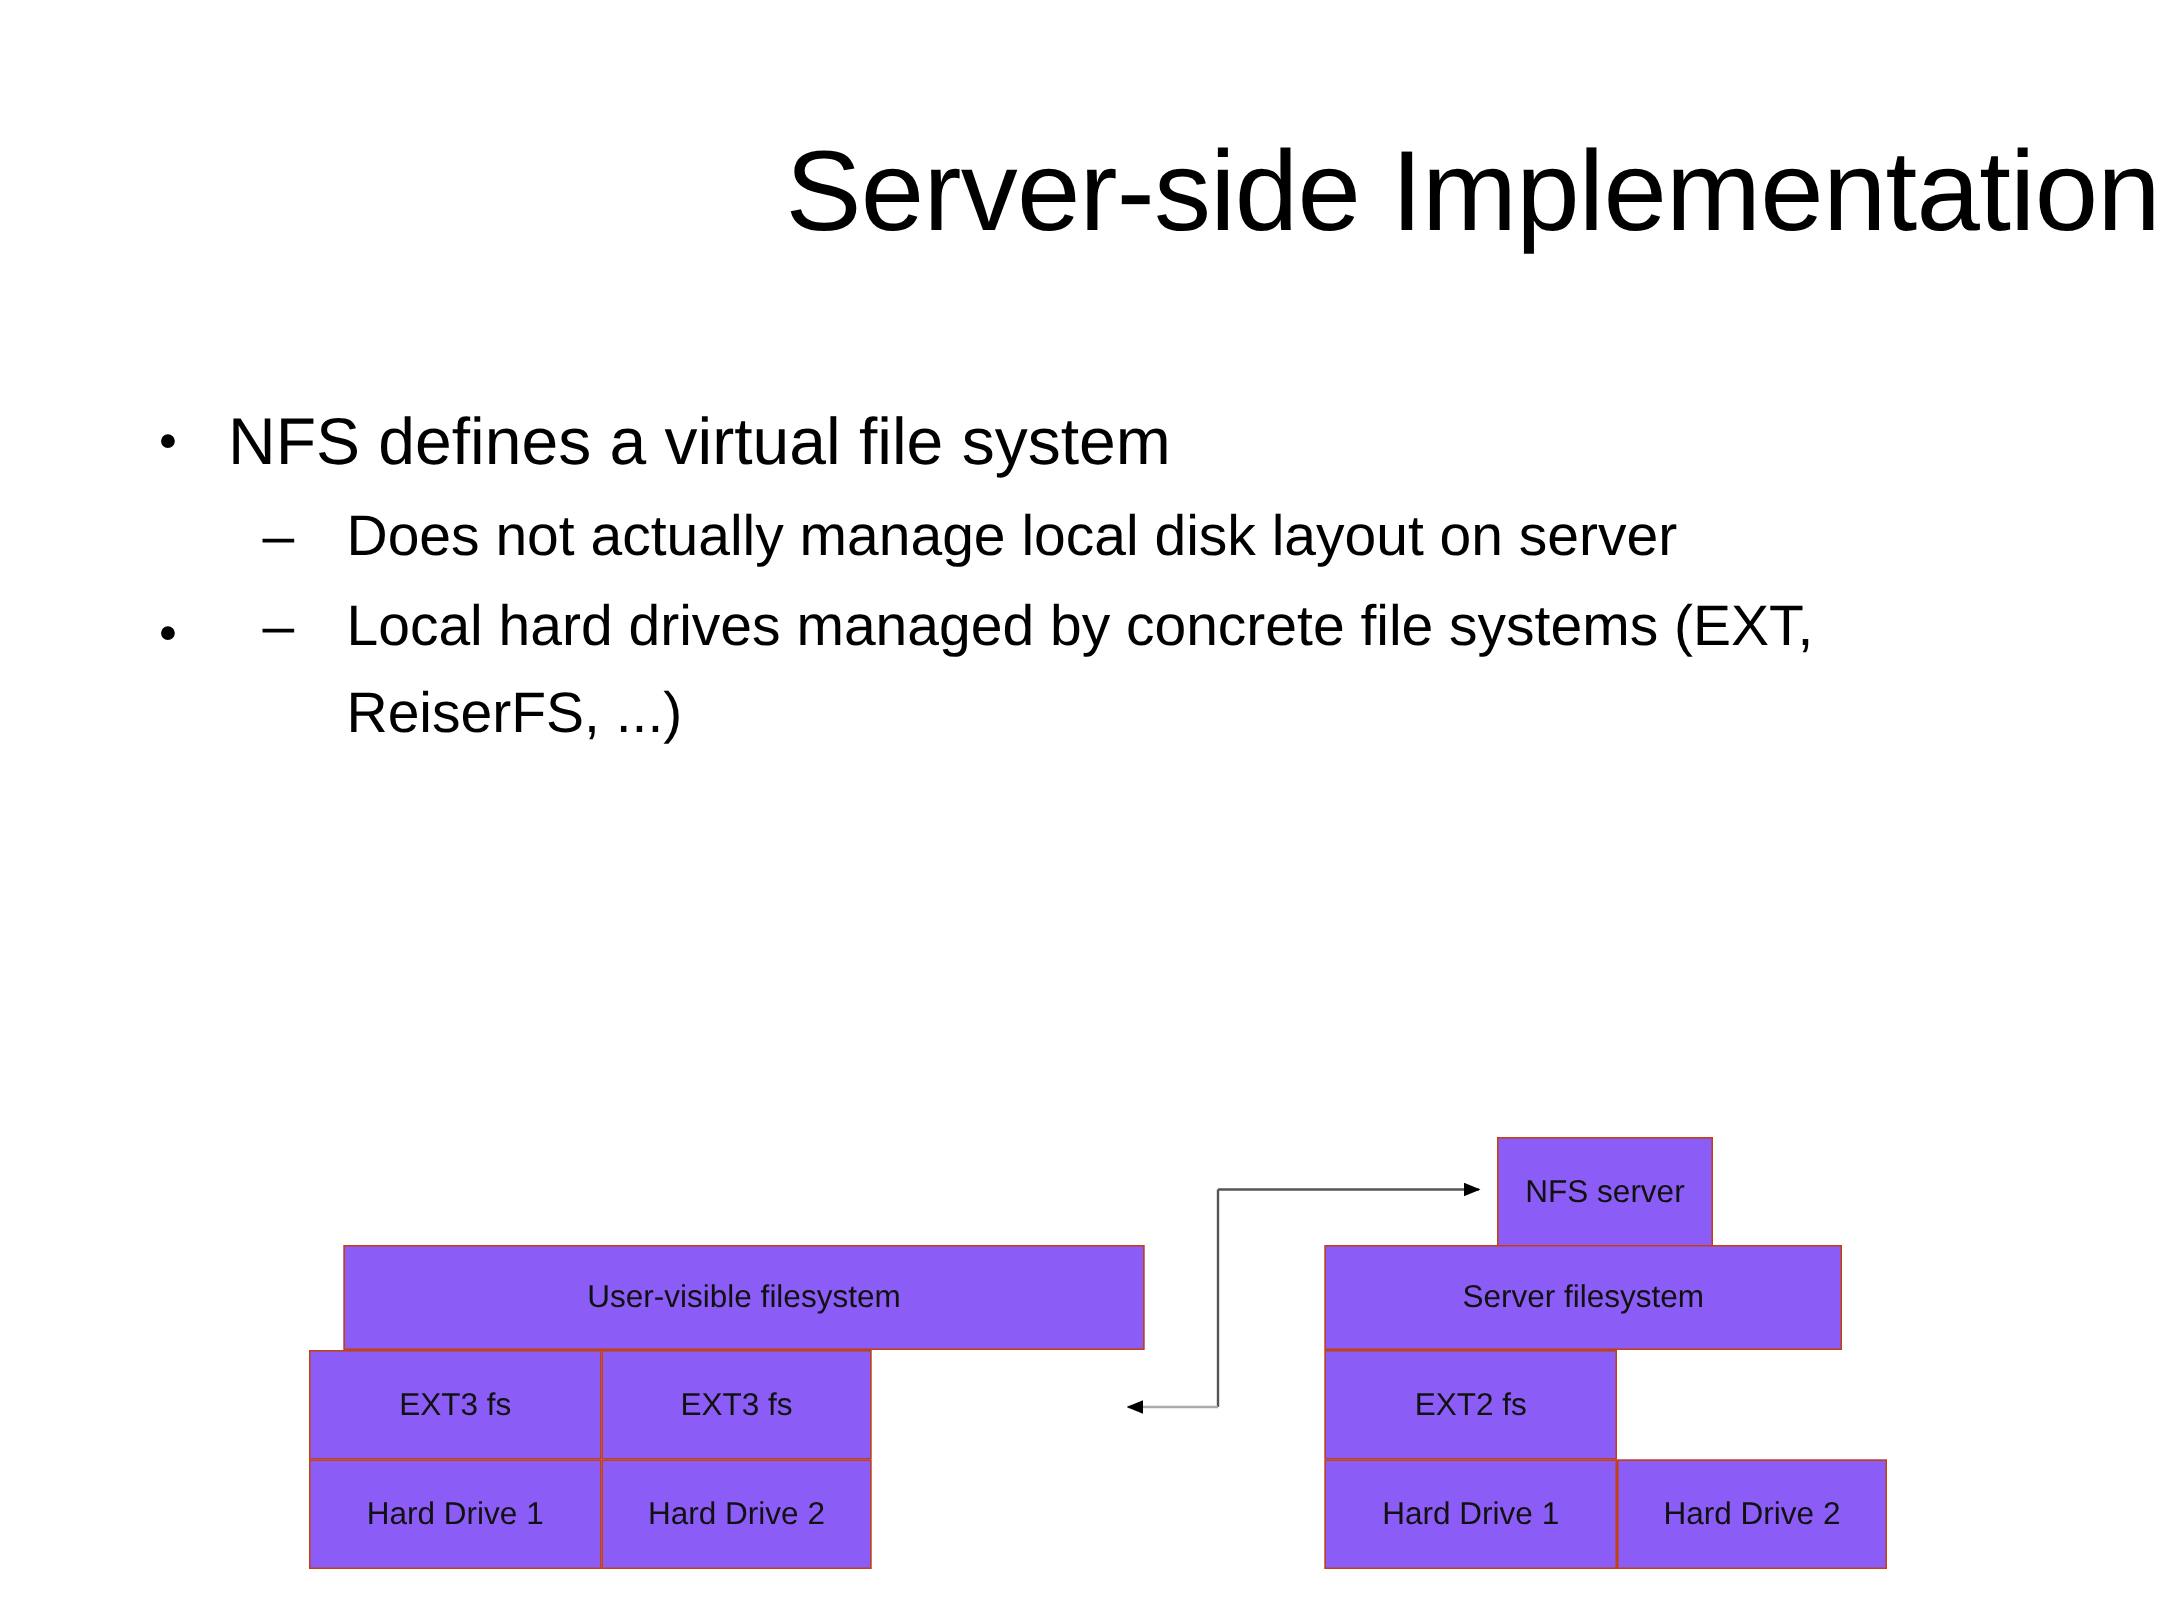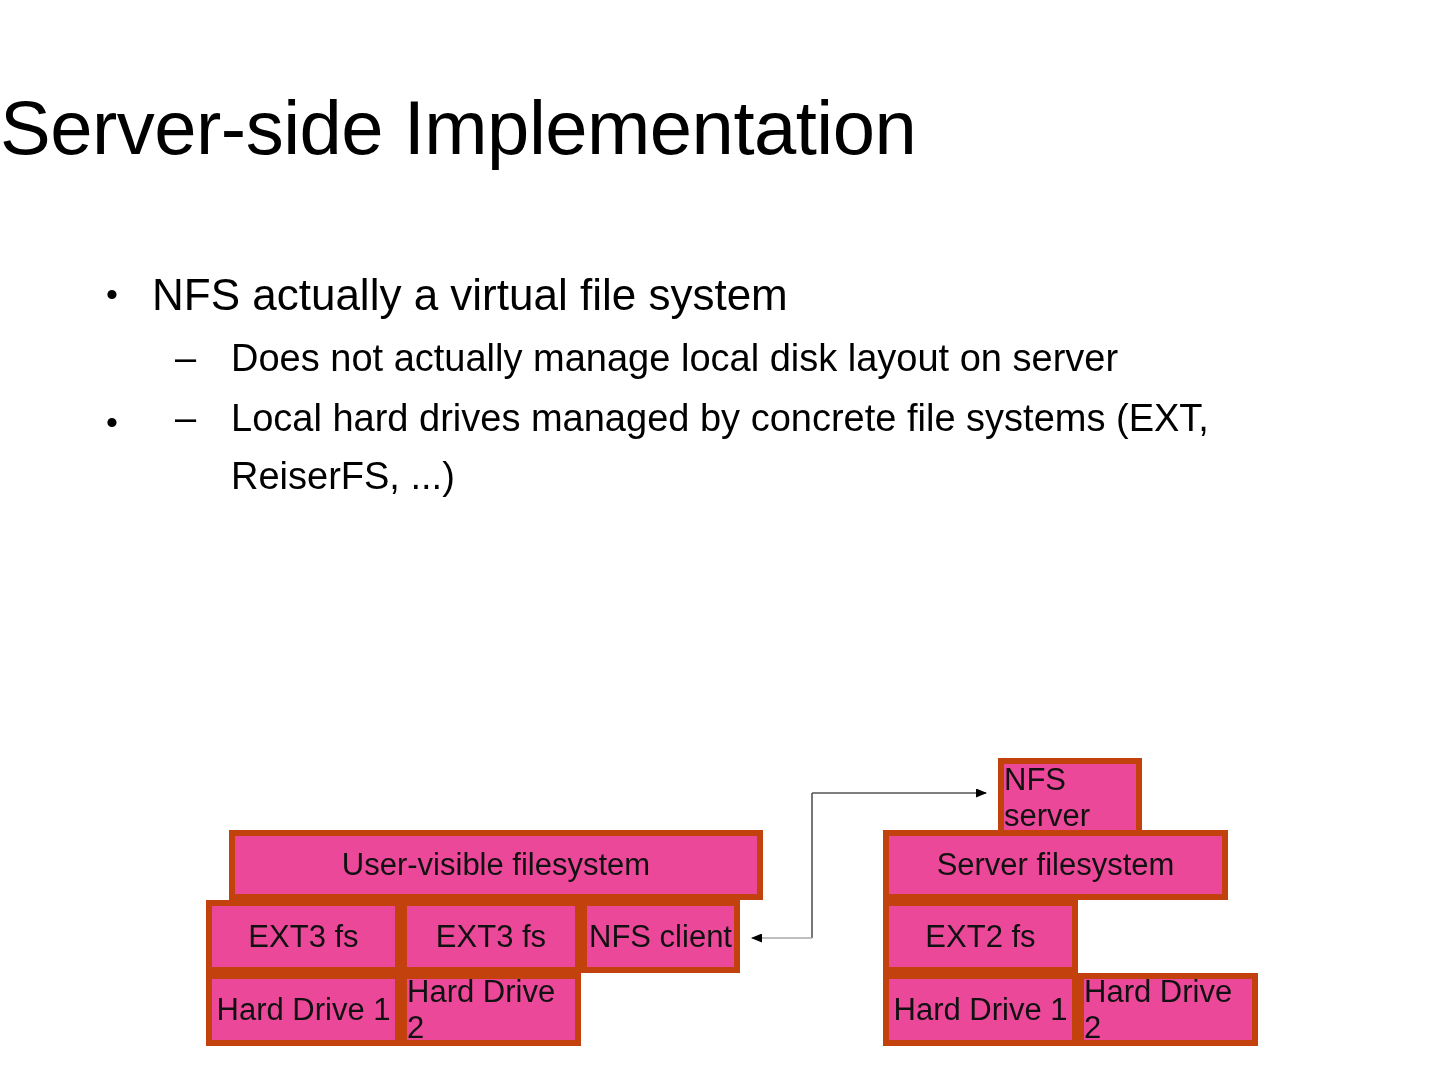--- a/index.html
+++ b/index.html
@@ -15,21 +15,21 @@
     font-family: "Liberation Sans", sans-serif;
     color: #000000;
   }
 
   
   .slide-title {
     position: absolute;
     left: 0;
     top: 88px;
     width: 1440px;
-    text-align: left;
+    text-align: right;
     font-size: 76px;
     line-height: 1.05;
     font-weight: normal;
     color: #000000;
     letter-spacing: -0.5px;
   }
 
   
   .body-block {
     position: absolute;
@@ -74,27 +74,27 @@
   .diagram {
     position: absolute;
     left: 0;
     top: 0;
     width: 1440px;
     height: 1080px;
     pointer-events: none;
   }
   .dbox {
     position: absolute;
-    background: #ec4899;
-    border: 6px solid #c2410c;
+    background: #8b5cf6;
+    border: 1px solid #c2410c;
     box-sizing: border-box;
     display: flex;
     align-items: center;
     justify-content: center;
-    font-size: 31px;
+    font-size: 21px;
     color: #111111;
     pointer-events: auto;
   }
   .dbox.nofill-border-bottom { border-bottom: none; }
 
   svg.connectors {
     position: absolute;
     left: 0;
     top: 0;
     width: 1440px;
@@ -104,21 +104,21 @@
 </style>
 </head>
 <body>
 
 <div class="slide-title">Server-side Implementation</div>
 
 <div class="body-block">
 
   <div class="bullet-l1">
     <span class="marker">•</span>
-    <span>NFS actually a </span><span class="ital">virtual file system</span>
+    <span>NFS defines a </span><span class="ital">virtual file system</span>
   </div>
 
   <div class="bullet-l2">
     <span class="marker">–</span>
     <span>Does not actually manage local disk layout on server</span>
   </div>
 
   <div class="bullet-l1">
     <span class="marker">•</span>
   </div>
@@ -131,21 +131,20 @@
 </div>
 
 <div class="diagram">
 
   <div class="dbox" style="left:206px; top:830px; width:534px; height:70px;margin-left:23px;">User-visible filesystem</div>
 
   <div class="dbox" style="left:206px; top:900px; width:195px; height:73px;">EXT3 fs</div>
 
   <div class="dbox" style="left:401px; top:900px; width:180px; height:73px;">EXT3 fs</div>
 
-  <div class="dbox" style="left:581px; top:900px; width:159px; height:73px;">NFS client</div>
 
   <div class="dbox" style="left:206px; top:973px; width:195px; height:73px;">Hard Drive  1</div>
 
   <div class="dbox" style="left:401px; top:973px; width:180px; height:73px;">Hard Drive  2</div>
 
   <div class="dbox nofill-border-bottom" style="left:998px; top:758px; width:144px; height:73px;">NFS server</div>
 
   <div class="dbox" style="left:883px; top:830px; width:345px; height:70px;">Server filesystem</div>
 
   <div class="dbox" style="left:883px; top:900px; width:195px; height:73px;">EXT2 fs</div>

